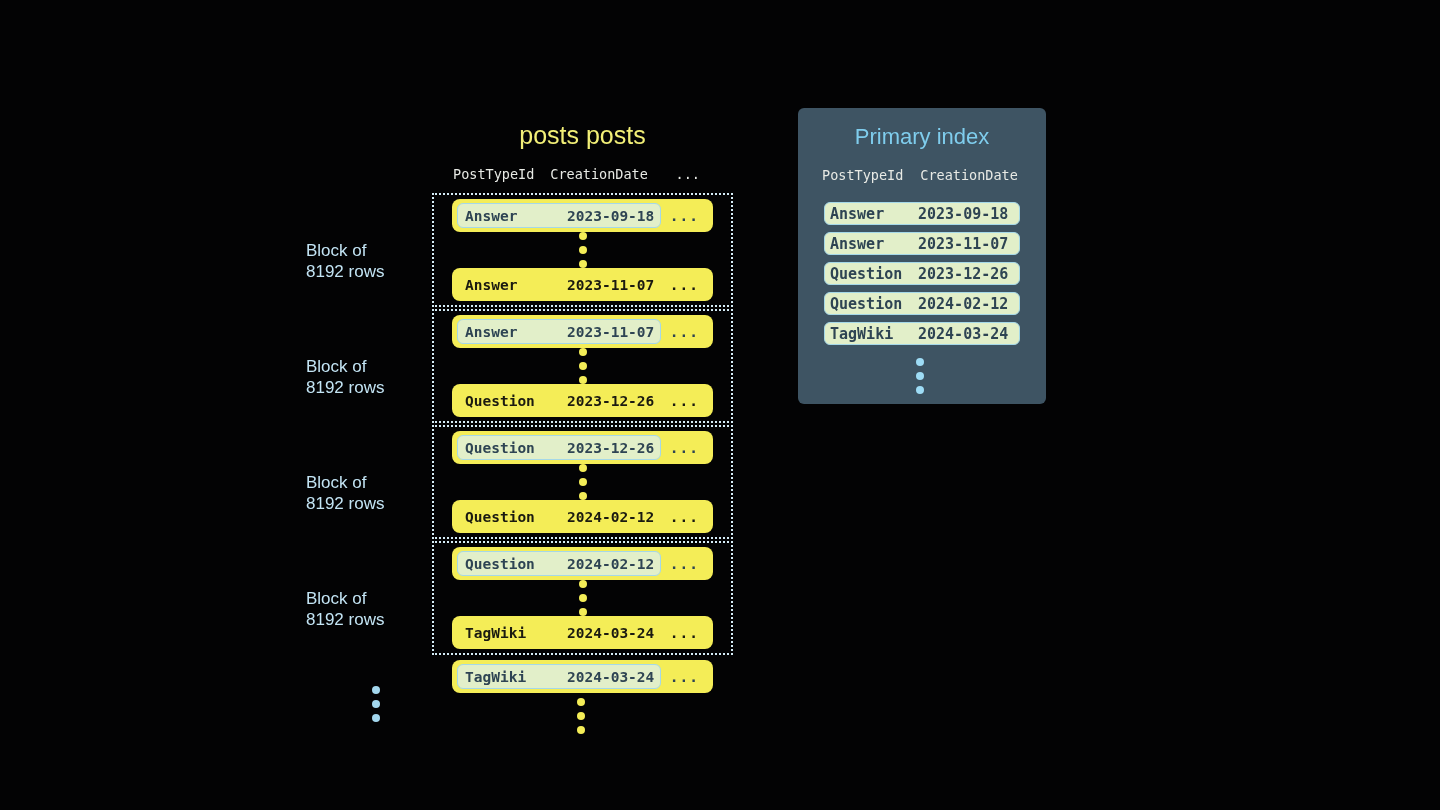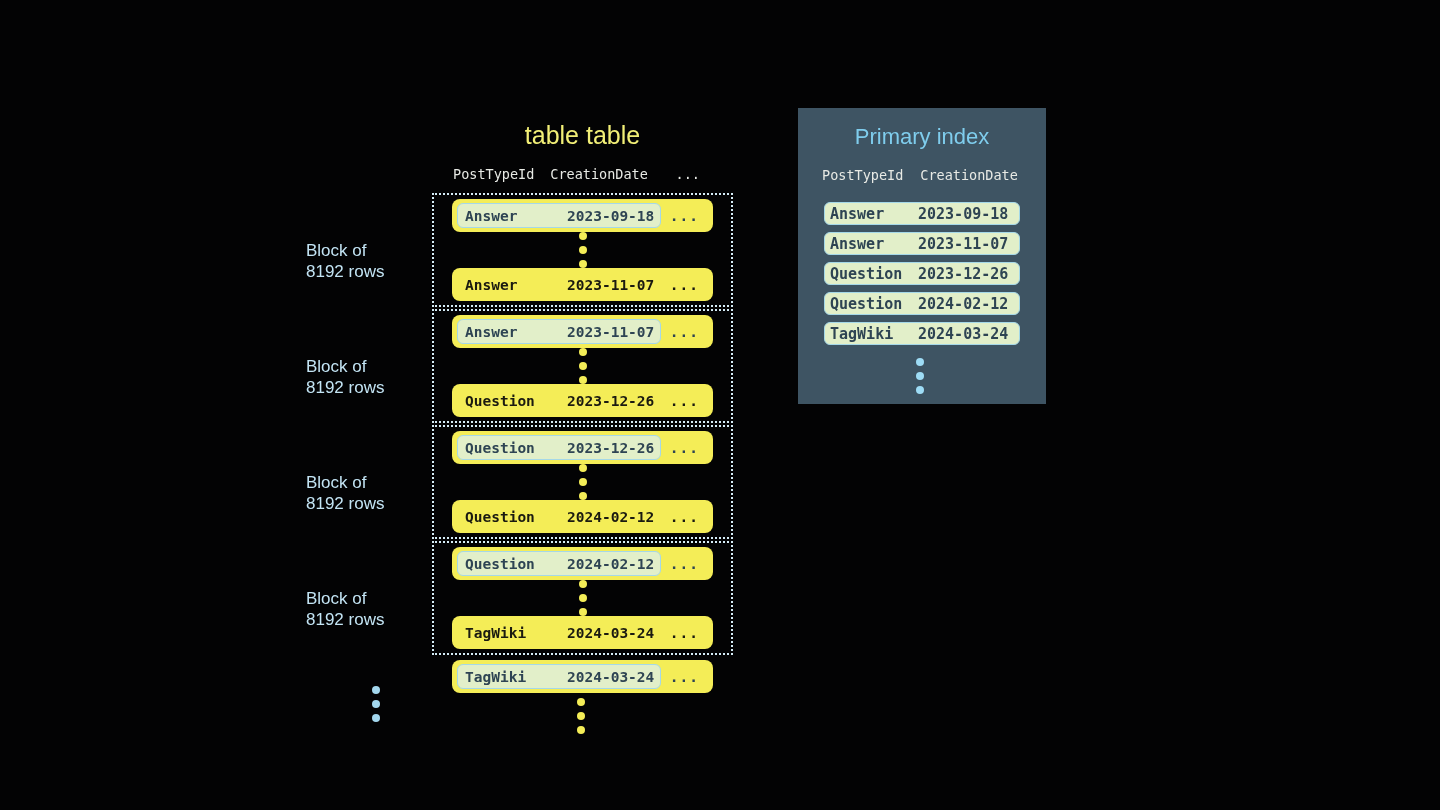--- a/index.html
+++ b/index.html
@@ -62,21 +62,21 @@
 
   .block-label{
     position:absolute;left:306px;width:140px;
     font-size:17px;line-height:21px;color:var(--label-blue,#c3e4f4);
   }
   .bl1{top:240px;} .bl2{top:356px;} .bl3{top:472px;} .bl4{top:588px;}
 
   
   .panel{
     position:absolute;left:798px;top:108px;width:248px;height:296px;
-    background:var(--panel-background,#3e5463);border-radius:0;
+    background:var(--panel-background,#3e5463);border-radius:6px;
   }
   .pi-title{
     position:absolute;left:0;top:16px;width:100%;text-align:center;
     font-size:22px;font-weight:500;color:var(--accent-blue,#7fcded);
   }
   .pi-header{
     position:absolute;left:24px;top:59px;display:flex;gap:17px;
     font-family:"DejaVu Sans Mono","Liberation Mono",monospace;
     font-size:13.5px;color:var(--header-gray,#e8eae5);
   }
@@ -91,21 +91,21 @@
   }
   .itype{display:inline-block;width:88px;}
   .pi-dots{position:absolute;left:118px;top:250px;}
   .pi-dots i{background:var(--panel-dots,#9edcf5);}
 </style>
 </head>
 <body>
 
 <div id="stage">
 
-  <div class="pt-title">table table</div>
+  <div class="pt-title">posts posts</div>
 
   <div class="pt-header">
     <span class="h1">PostTypeId</span>
     <span class="h2">CreationDate</span>
     <span class="h3">...</span>
   </div>
 
   <div class="block-label bl1">
     <span>Block of</span><br>
     <span>8192 rows</span>

